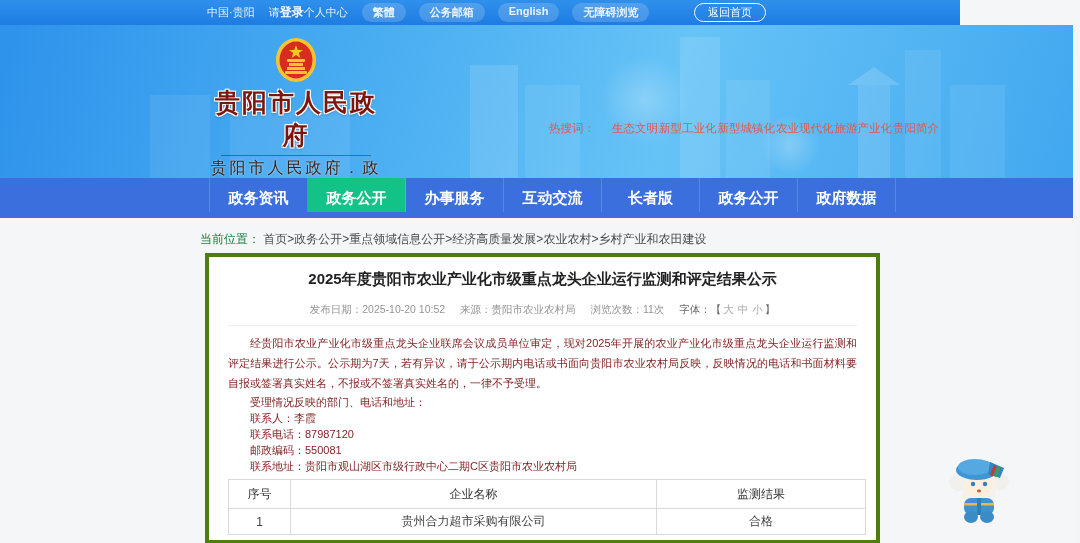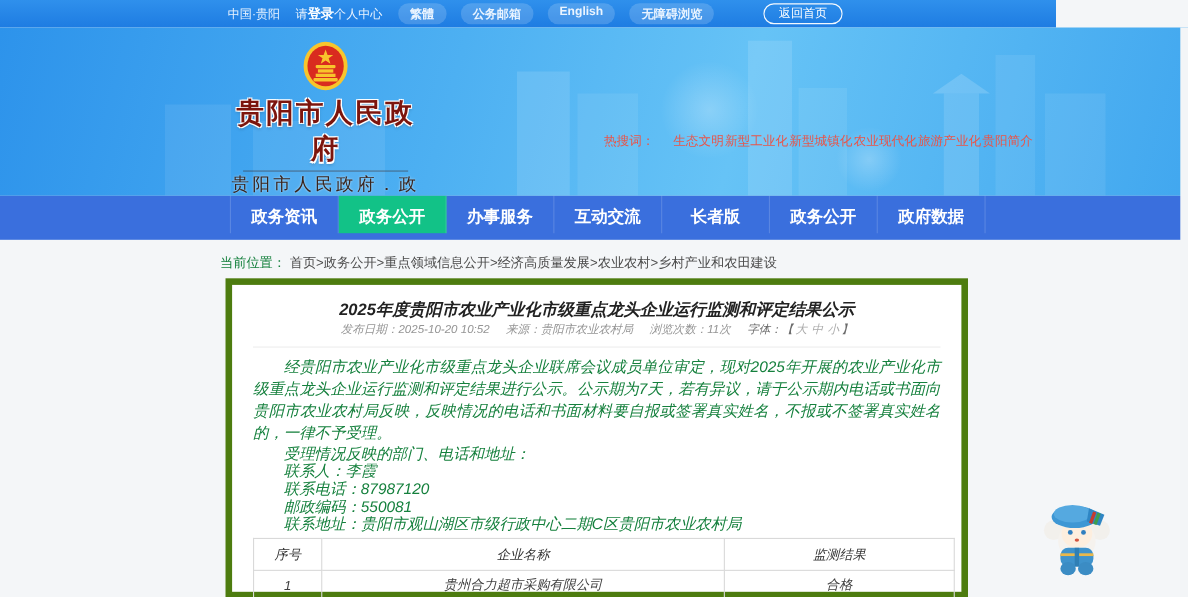--- a/index.html
+++ b/index.html
@@ -52,29 +52,29 @@
   .nav-item{width:97px;line-height:40px;text-align:center;color:#fff;font-size:15px;font-weight:bold;
             border-right:1px solid rgba(255,255,255,.16);cursor:pointer;}
   .nav-item:first-child{border-left:1px solid rgba(255,255,255,.16);}
   .nav-item.active{background:#12c287;}
 
   
   .breadcrumb{position:absolute;top:231px;left:200px;font-size:12px;color:#4a4a4a;}
   .breadcrumb .bc-label{color:#15803d;}
 
   .card{position:absolute;left:205px;top:253px;width:675px;height:291px;background:#fff;
-        border:6px solid #4d7c0f;box-sizing:border-box;padding:0 19px;font-style:italic;}
+        border:4px solid #4d7c0f;box-sizing:border-box;padding:0 19px;}
   .article-title{margin-top:13px;text-align:center;font-size:15px;font-weight:bold;color:#222;}
-  .article-meta{text-align:center;font-size:10.5px;color:#959595;margin-top:2px;white-space:nowrap;}
+  .article-meta{text-align:center;font-size:10.5px;color:#959595;margin-top:14px;white-space:nowrap;}
   .article-meta span{margin:0 6px;}
   .fs{margin:0 2px !important;cursor:pointer;color:#aaa;}
   .meta-divider{height:1px;background:#ededed;margin-top:8px;}
 
   .paras{margin-top:7px;}
-  .para{font-size:14px;color:#15803d;margin:0;text-indent:2em;line-height:16px;}
+  .para{font-size:11px;color:#7f1d1d;margin:0;text-indent:2em;line-height:16px;}
   .para.lead{line-height:20px;text-align:justify;margin-bottom:1px;}
 
   .table-caption{text-align:center;font-size:12.5px;font-weight:bold;color:#222;margin-top:4px;}
   table.result{border-collapse:collapse;table-layout:fixed;width:637px;margin-top:5px;}
   table.result th,table.result td{border:1px solid #d9d9d9;text-align:center;font-weight:normal;
         font-size:12px;color:#3f3f3f;overflow:hidden;white-space:nowrap;}
   table.result th{height:26px;color:#333;}
   table.result td{height:23px;}
   .c0{width:62px;} .c1{width:366px;} .c2{width:209px;}
 

